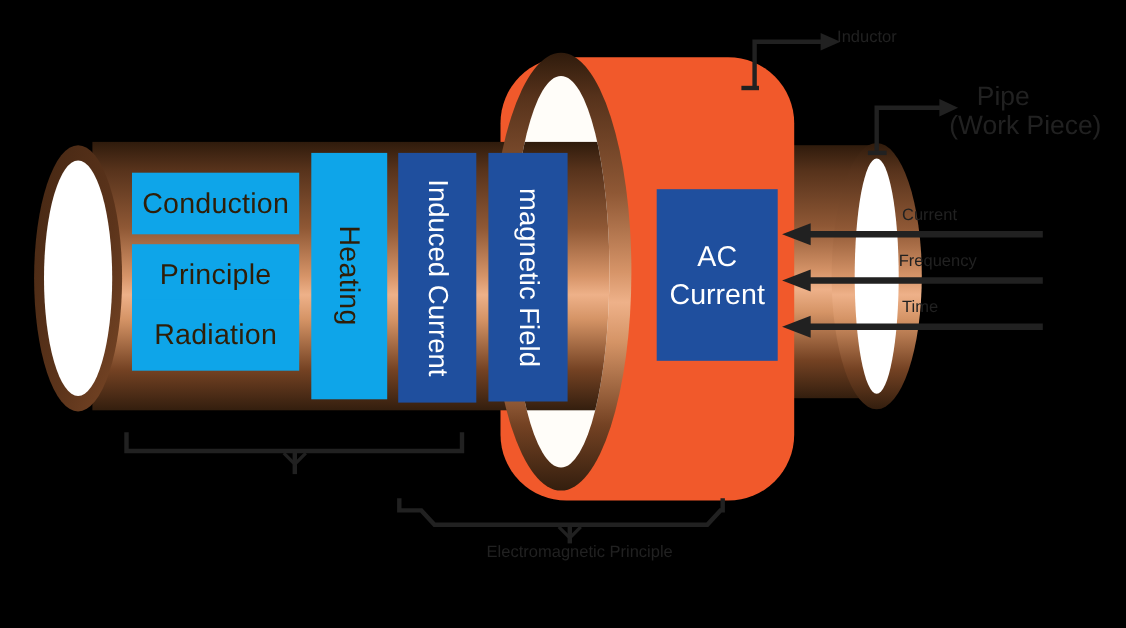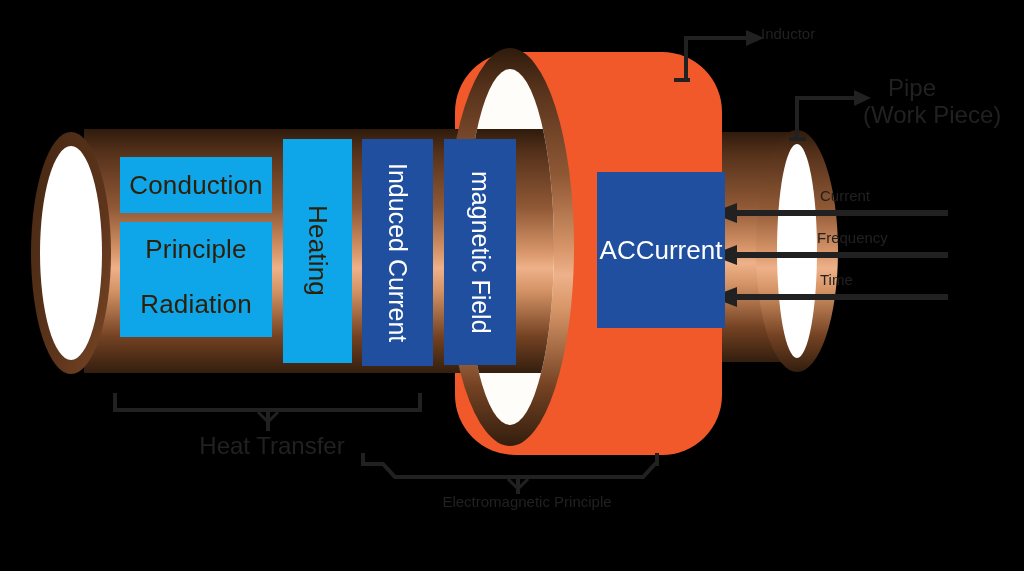--- a/index.html
+++ b/index.html
@@ -101,32 +101,31 @@
 
   <div class="abs ybox" style="left:120px;top:157px;width:152px;height:56px;">Conduction</div>
   <div class="abs ybox" style="left:120px;top:222px;width:152px;height:55px;">Principle</div>
   <div class="abs ybox" style="left:120px;top:272px;width:152px;height:65px;">Radiation</div>
 
   <div class="abs ybox vtext" style="left:283px;top:139px;width:69px;height:224px;">Heating</div>
 
   <div class="abs bbox vtext" style="left:362px;top:139px;width:71px;height:227px;">Induced Current</div>
   <div class="abs bbox vtext" style="left:444px;top:139px;width:72px;height:226px;">magnetic Field</div>
 
-  <div class="abs bbox" style="left:597px;top:172px;width:128px;height:156px;flex-direction:row;font-size:26px;line-height:34px;">
+  <div class="abs bbox" style="left:597px;top:172px;width:110px;height:156px;flex-direction:column;font-size:26px;line-height:34px;">
     <span>AC</span>
     <span>Current</span>
   </div>
 
   <div class="abs lbl" style="left:761px;top:25px;">Inductor</div>
 
   <div class="abs lbl" style="left:863px;top:74px;font-size:24px;line-height:27px;">
     <div class="pipe-lbl-line1">Pipe</div>
     <div>(Work Piece)</div>
   </div>
 
   <div class="abs lbl" style="left:820px;top:187px;">Current</div>
   <div class="abs lbl" style="left:817px;top:229px;">Frequency</div>
   <div class="abs lbl" style="left:820px;top:271px;">Time</div>
 
-  <div class="abs lbl lbl-center" style="left:160px;top:432px;width:224px;font-size:24px;">Heat Transfer</div>
   <div class="abs lbl lbl-center" style="left:375px;top:493px;width:304px;">Electromagnetic Principle</div>
 
 </div>
 
 </body></html>

